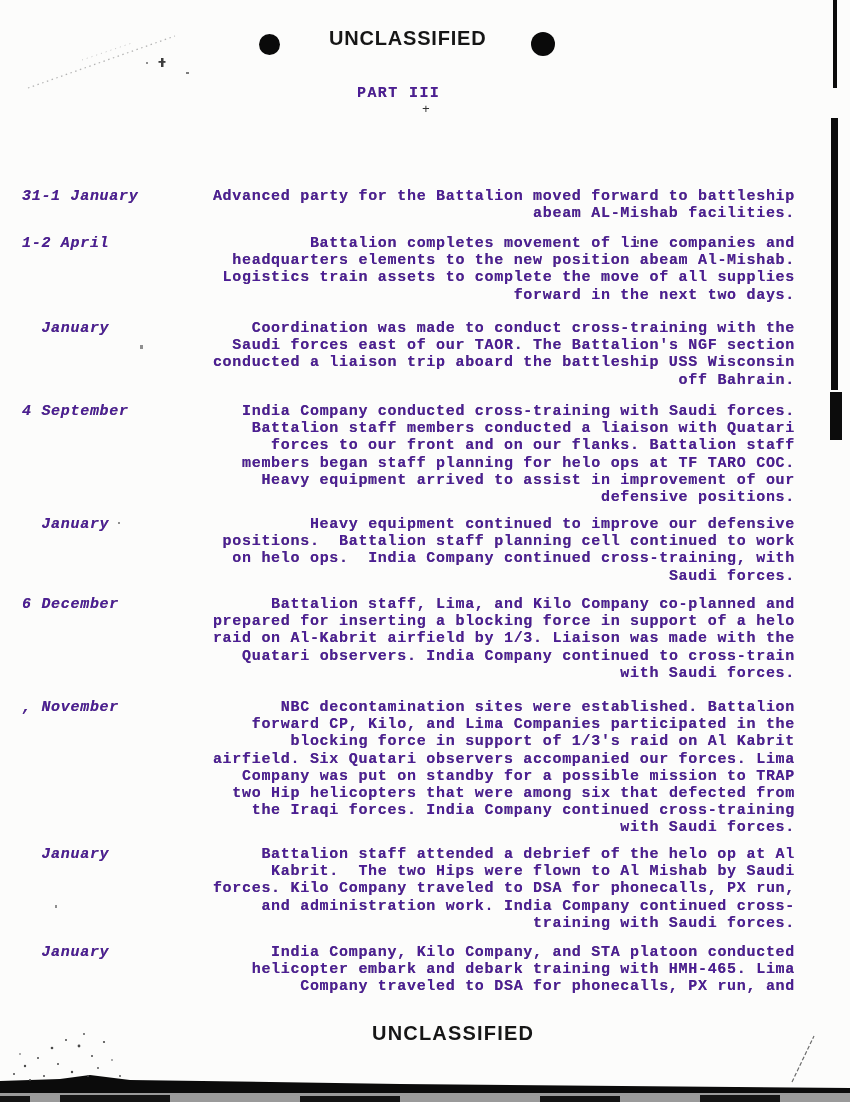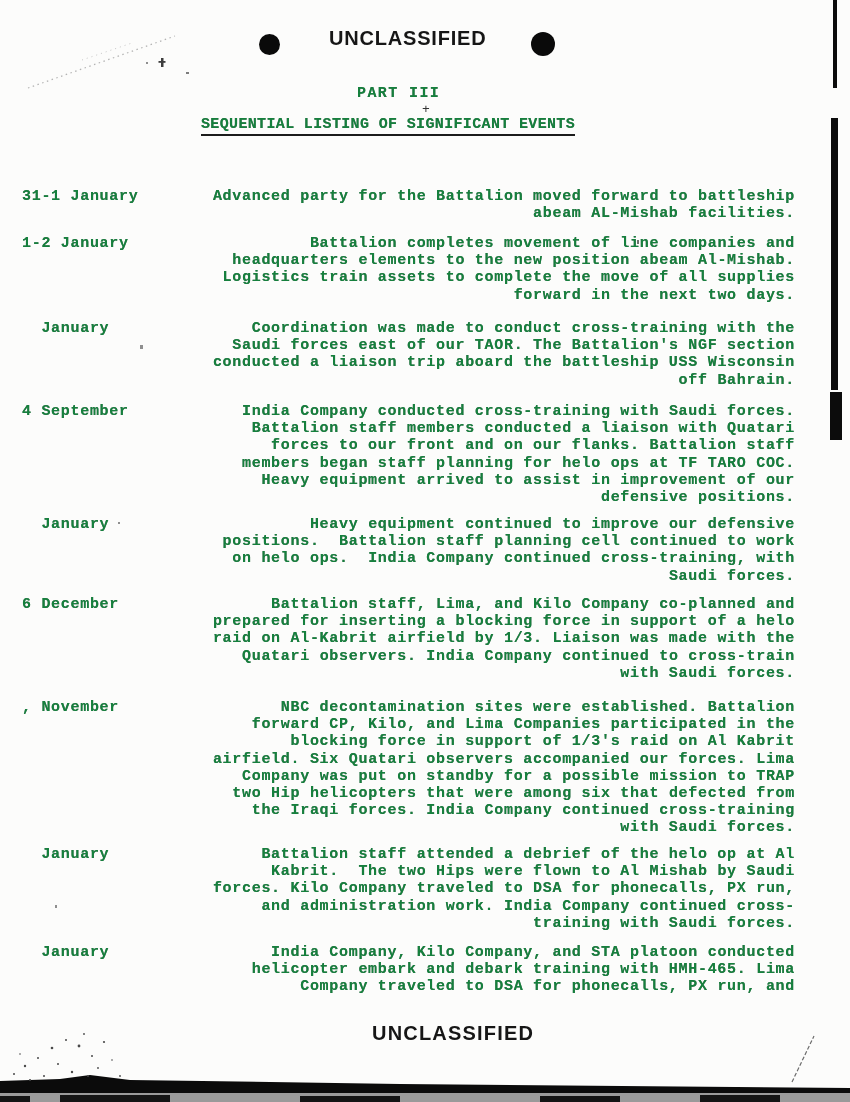--- a/index.html
+++ b/index.html
@@ -12,29 +12,29 @@
        font-weight:bold;color:#161616;letter-spacing:0.8px;}
   .classification.top{top:27px;left:329px;font-size:20px;}
   .classification.bottom{top:1022px;left:372px;font-size:20px;letter-spacing:1.2px;}
 
   
   .punch{position:absolute;background:#0a0a0a;border-radius:50%;}
   .punch.left{left:259px;top:34px;width:21px;height:21px;}
   .punch.right{left:531px;top:32px;width:24px;height:24px;}
 
   
-  .tw{color:#15803d;font-weight:bold;text-shadow:0 0 0.6px rgba(20,20,20,.55);text-align:right;}
+  .tw{color:#4c1d95;font-weight:bold;text-shadow:0 0 0.6px rgba(20,20,20,.55);text-align:right;}
   .part-title{position:absolute;top:85px;left:357px;font-size:15px;letter-spacing:1.4px;}
   .plus-mark{position:absolute;top:102px;left:422px;font-size:13px;color:#333;}
   .section-title{position:absolute;top:116px;left:201px;font-size:15px;letter-spacing:0.35px;
        border-bottom:2px solid #1c1c1c;padding-bottom:1px;}
 
   
   .event{position:absolute;left:0;width:850px;font-size:15px;line-height:17.2px;}
-  .event .date{position:absolute;left:22px;top:0;white-space:pre;letter-spacing:0.7px;}
+  .event .date{position:absolute;left:22px;top:0;white-space:pre;letter-spacing:0.7px;font-style:italic;}
   .event .text{position:absolute;left:195px;top:0;width:600px;white-space:pre;letter-spacing:0.7px;}
   .e0{top:188px;} .e1{top:235px;} .e2{top:320px;} .e3{top:403px;} .e4{top:516px;}
   .e5{top:596px;} .e6{top:699px;} .e7{top:846px;} .e8{top:944px;}
 
   
   .bar{position:absolute;background:#0c0c0c;}
   .bar.top-right{left:833px;top:0;width:4px;height:88px;}
   .bar.mid-right{left:831px;top:118px;width:7px;height:272px;}
   .bar.thick-right{left:830px;top:392px;width:12px;height:48px;}
   .artifact-svg{position:absolute;pointer-events:none;}
@@ -47,30 +47,29 @@
 
   <span class="punch left"></span>
   <span class="punch right"></span>
 
   <div class="classification top">UNCLASSIFIED</div>
 
   <div class="tw part-title">PART III</div>
 
   <div class="plus-mark">+</div>
 
-  <div class="tw section-title">SEQUENTIAL LISTING OF SIGNIFICANT EVENTS</div>
 
   <div>
     <div class="event e0 tw">
       <div class="date">31-1 January</div>
       <div class="text">Advanced party for the Battalion moved forward to battleship
 abeam AL-Mishab facilities.</div>
     </div>
     <div class="event e1 tw">
-      <div class="date">1-2 January</div>
+      <div class="date">1-2 April</div>
       <div class="text">Battalion completes movement of line companies and
 headquarters elements to the new position abeam Al-Mishab.
 Logistics train assets to complete the move of all supplies
 forward in the next two days.</div>
     </div>
     <div class="event e2 tw">
       <div class="date">  January</div>
       <div class="text">Coordination was made to conduct cross-training with the
 Saudi forces east of our TAOR. The Battalion's NGF section
 conducted a liaison trip aboard the battleship USS Wisconsin

